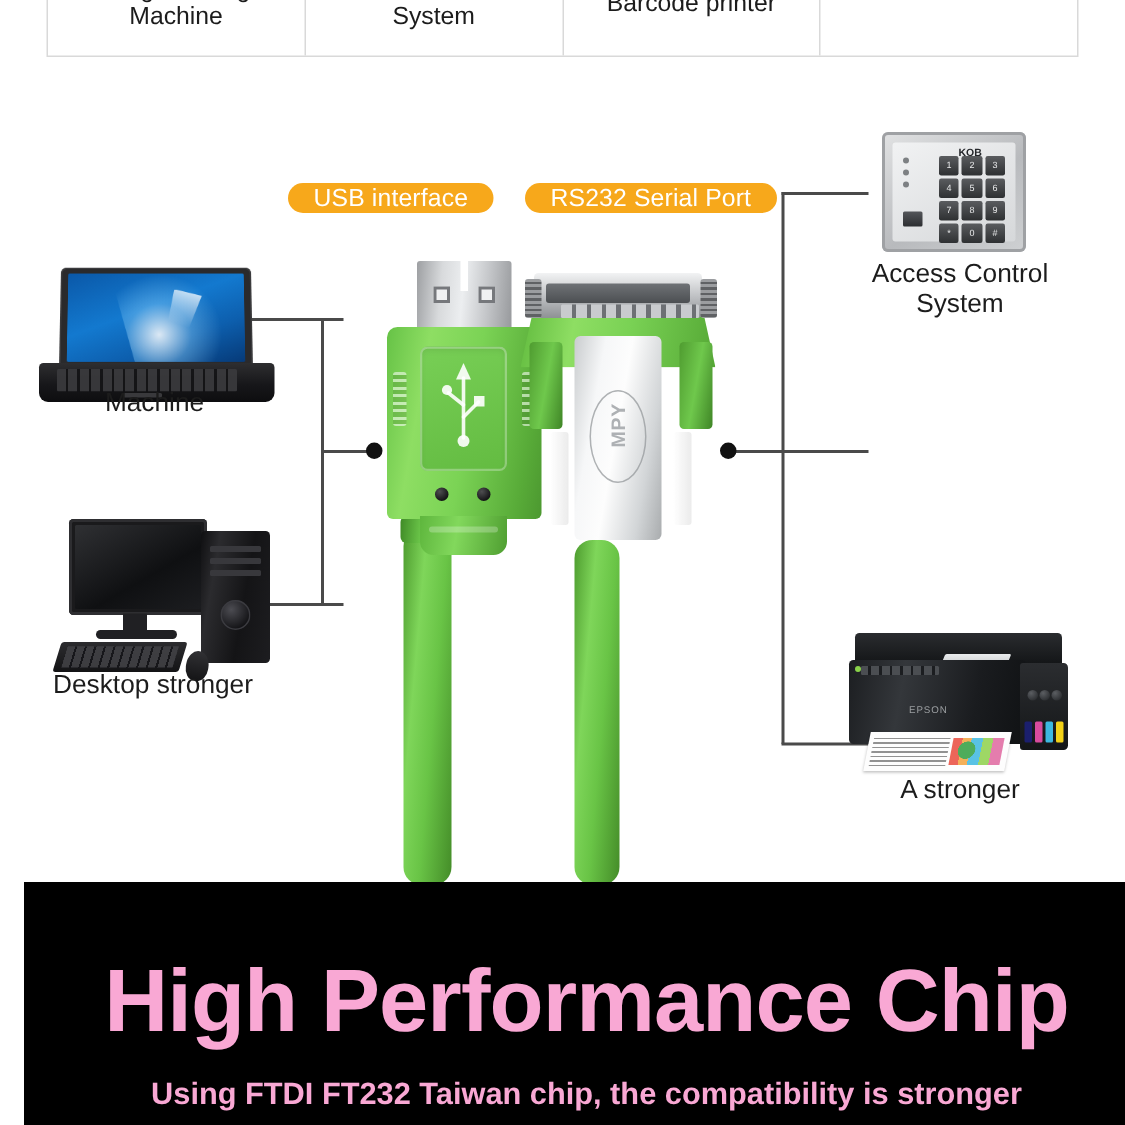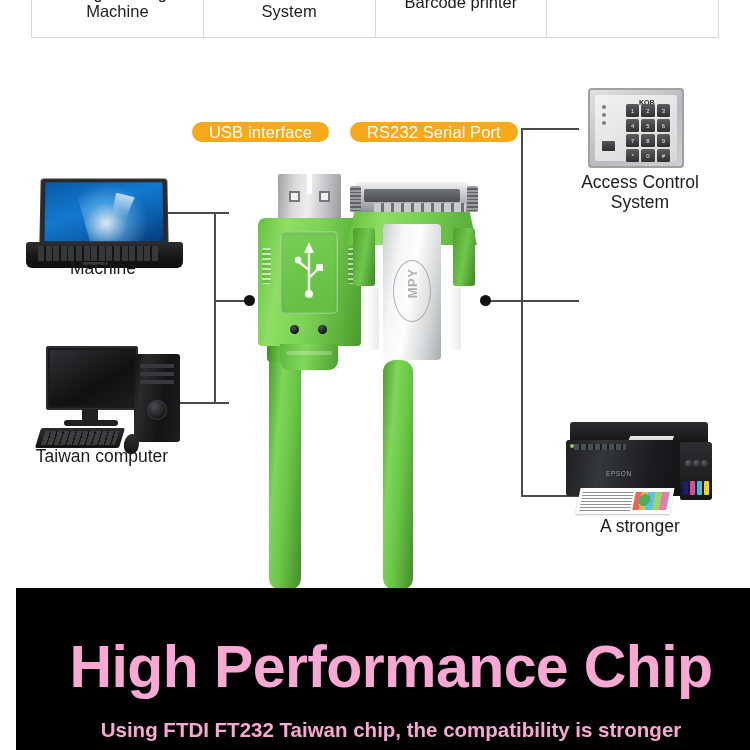--- a/index.html
+++ b/index.html
@@ -485,21 +485,21 @@
     <div class="dt-mon-base"></div>
     <div class="dt-tower">
       <div class="dt-tower-bay" style="top:10px;"></div>
       <div class="dt-tower-bay" style="top:18px;"></div>
       <div class="dt-tower-bay" style="top:26px;"></div>
       <div class="dt-tower-logo"></div>
     </div>
     <div class="dt-kb"></div>
     <div class="dt-mouse"></div>
   </div>
-  <div class="caption" style="left:2px; top:446px; width:200px;">Taiwan computer</div>
+  <div class="caption" style="left:2px; top:446px; width:200px;">Desktop stronger</div>
 
   <div class="cable"></div>
   <div class="cable-join"></div>
   <div class="cable2"></div>
 
   <div class="device" style="left:258px; top:174px; width:110px; height:200px;">
     <div class="usb-metal">
       <div class="usb-hole" style="left:11px;"></div>
       <div class="usb-hole" style="left:41px;"></div>
     </div>

